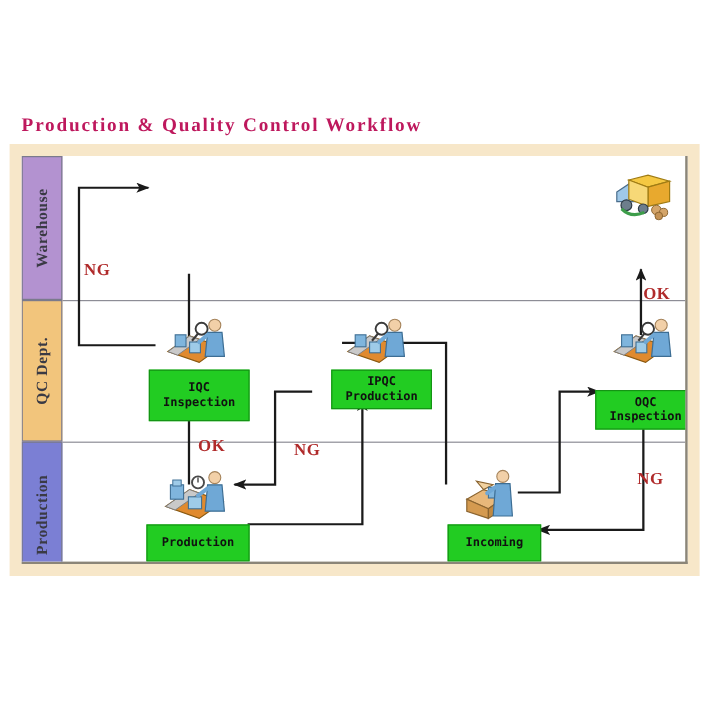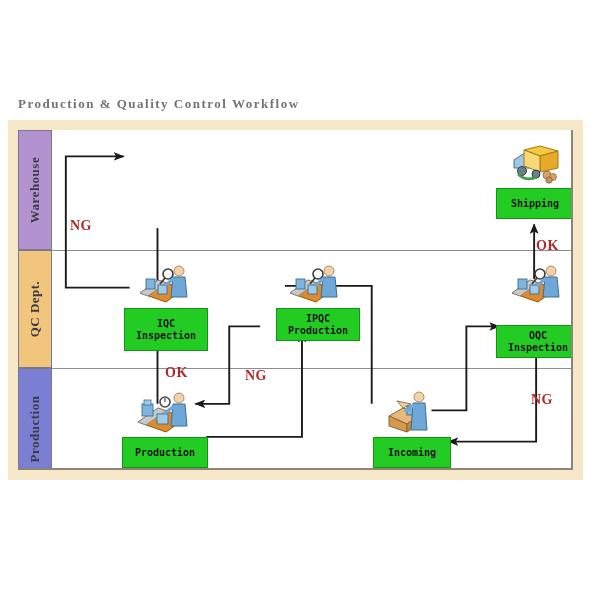--- a/index.html
+++ b/index.html
@@ -6,23 +6,23 @@
   body{
     width:600px;height:600px;
     background:#ffffff;
     font-family:"Liberation Sans", sans-serif;
     overflow:hidden;
     position:relative;
   }
   #page-title{
     position:absolute; left:18px; top:96px;
     font-family:"Liberation Serif", serif;
-    font-weight:bold; font-size:13px;
+    font-weight:bold; font-size:16px;
     letter-spacing:1.5px;
-    color:#737373;
+    color:#be185d;
     white-space:nowrap;
   }
   #diagram-frame{
     position:absolute; left:8px; top:120px;
     width:575px; height:360px;
     background:#f7e7c9;
     padding:10px;
     box-sizing:border-box;
   }
   #diagram-canvas{
@@ -145,21 +145,20 @@
           <path d="M30,12 L48,7 L48,24 L30,28 z" fill="#e8a92e" stroke="#a07c14" stroke-width="1"></path>
           <path d="M14,6 L14,22 L30,28 L30,12 z" fill="#f7d877" stroke="#a07c14" stroke-width="1"></path>
           <circle cx="12" cy="27" r="4.5" fill="#6d7e8c" stroke="#2f3c47" stroke-width="1"></circle>
           <circle cx="26" cy="30" r="4" fill="#6d7e8c" stroke="#2f3c47" stroke-width="1"></circle>
           <path d="M8,30 Q16,38 27,33" fill="none" stroke="#3d9d4a" stroke-width="2.6"></path>
           <circle cx="37" cy="31" r="4" fill="#d4a56a" stroke="#8a6430" stroke-width="0.8"></circle>
           <circle cx="43" cy="33" r="3.4" fill="#d4a56a" stroke="#8a6430" stroke-width="0.8"></circle>
           <circle cx="39" cy="36" r="3.2" fill="#c49255" stroke="#8a6430" stroke-width="0.8"></circle>
         </svg>
       </div>
-      <div class="node-box" style="top:44px; width:78px; height:31px;">Shipping</div>
     </div>
 
     <div class="node" style="left:106px; top:133px; width:84px; height:90px;">
       <div class="node-icon" style="left:14px; top:0px; width:56px; height:42px;">
         <svg width="56" height="42" viewBox="0 0 56 42">
           <path d="M2,30 L20,17 L46,26 L28,39 z" fill="#e08a2e" stroke="#8a5a12" stroke-width="1"></path>
           <path d="M2,30 L20,17 L28,20 L10,33 z" fill="#c9c9c9" stroke="#7d7d7d" stroke-width="0.8"></path>
           <rect x="8" y="16" width="9" height="10" fill="#7fb5dd" stroke="#3d6e94" stroke-width="0.9"></rect>
           <rect x="20" y="22" width="9" height="9" fill="#9ecbe8" stroke="#3d6e94" stroke-width="0.9"></rect>
           <circle cx="30" cy="11" r="5" fill="none" stroke="#3a3a3a" stroke-width="1.6"></circle>

